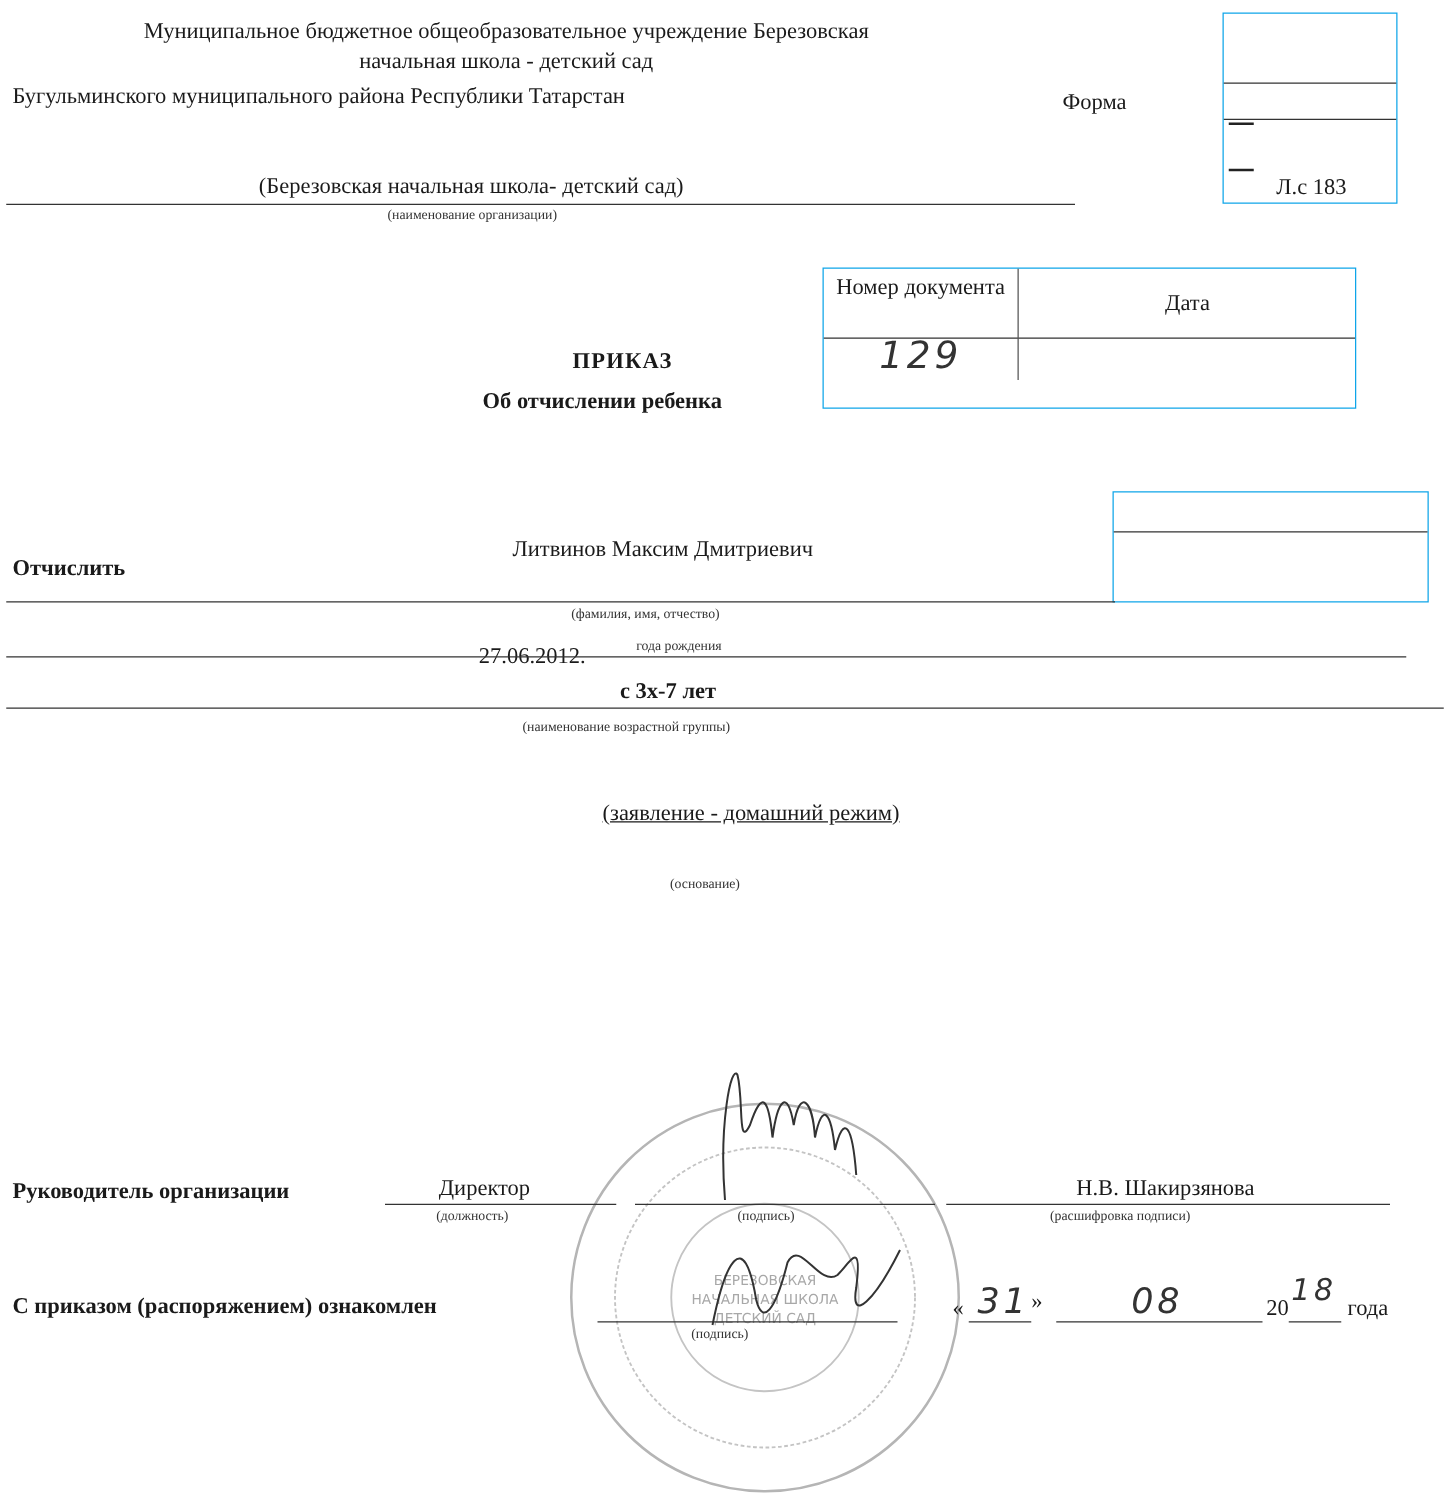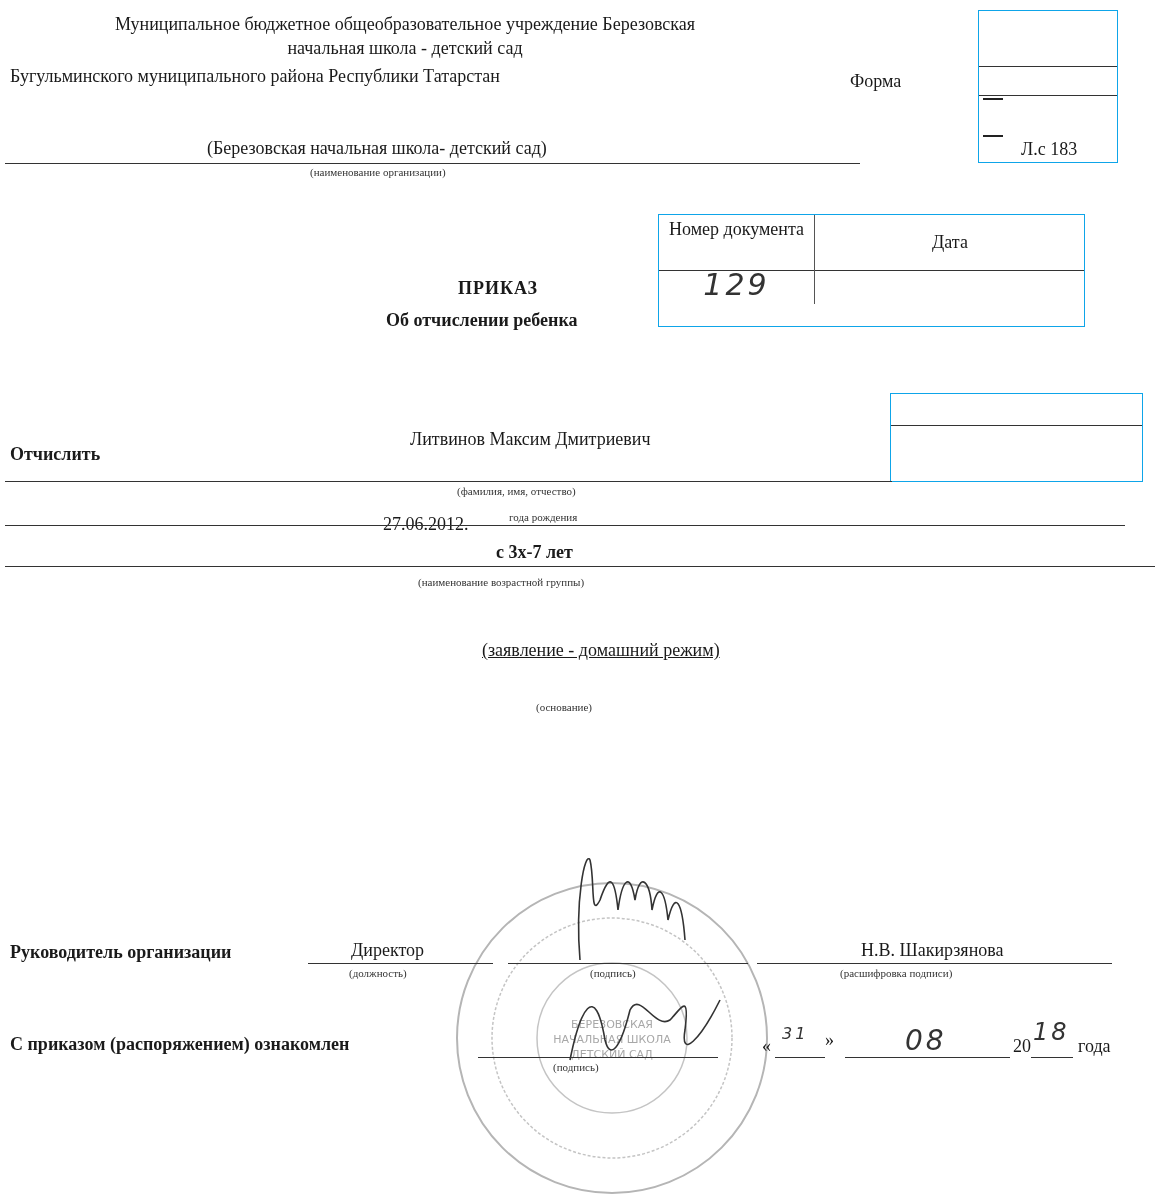--- a/index.html
+++ b/index.html
@@ -89,21 +89,21 @@
 <div class="abs small" style="left:590px; top:967px;">(подпись)</div>
 <div class="abs t18" style="left:861px; top:940px;">Н.В. Шакирзянова</div>
 <div class="line" style="left:757px; top:963px; width:355px;"></div>
 <div class="abs small" style="left:840px; top:967px;">(расшифровка подписи)</div>
 
 <div class="abs bold t18" style="left:10px; top:1034px;">С приказом (распоряжением) ознакомлен</div>
 <div class="line" style="left:478px; top:1057px; width:240px;"></div>
 <div class="abs small" style="left:553px; top:1061px;">(подпись)</div>
 
 <div class="abs t18" style="left:762px; top:1036px;">«</div>
-<div class="abs hand" style="left:782px; top:1024px; font-size:16px;">31</div>
+<div class="abs hand" style="left:782px; top:1024px; font-size:28px;">31</div>
 <div class="abs t18" style="left:825px; top:1030px;">»</div>
 <div class="line" style="left:775px; top:1057px; width:50px;"></div>
 <div class="abs hand" style="left:905px; top:1024px; font-size:28px;">08</div>
 <div class="line" style="left:845px; top:1057px; width:165px;"></div>
 <div class="abs t18" style="left:1013px; top:1036px;">20</div>
 <div class="abs hand" style="left:1033px; top:1018px; font-size:24px;text-align:right;">18</div>
 <div class="line" style="left:1031px; top:1057px; width:42px;"></div>
 <div class="abs t18" style="left:1078px; top:1036px;">года</div>
 
 </body></html>

